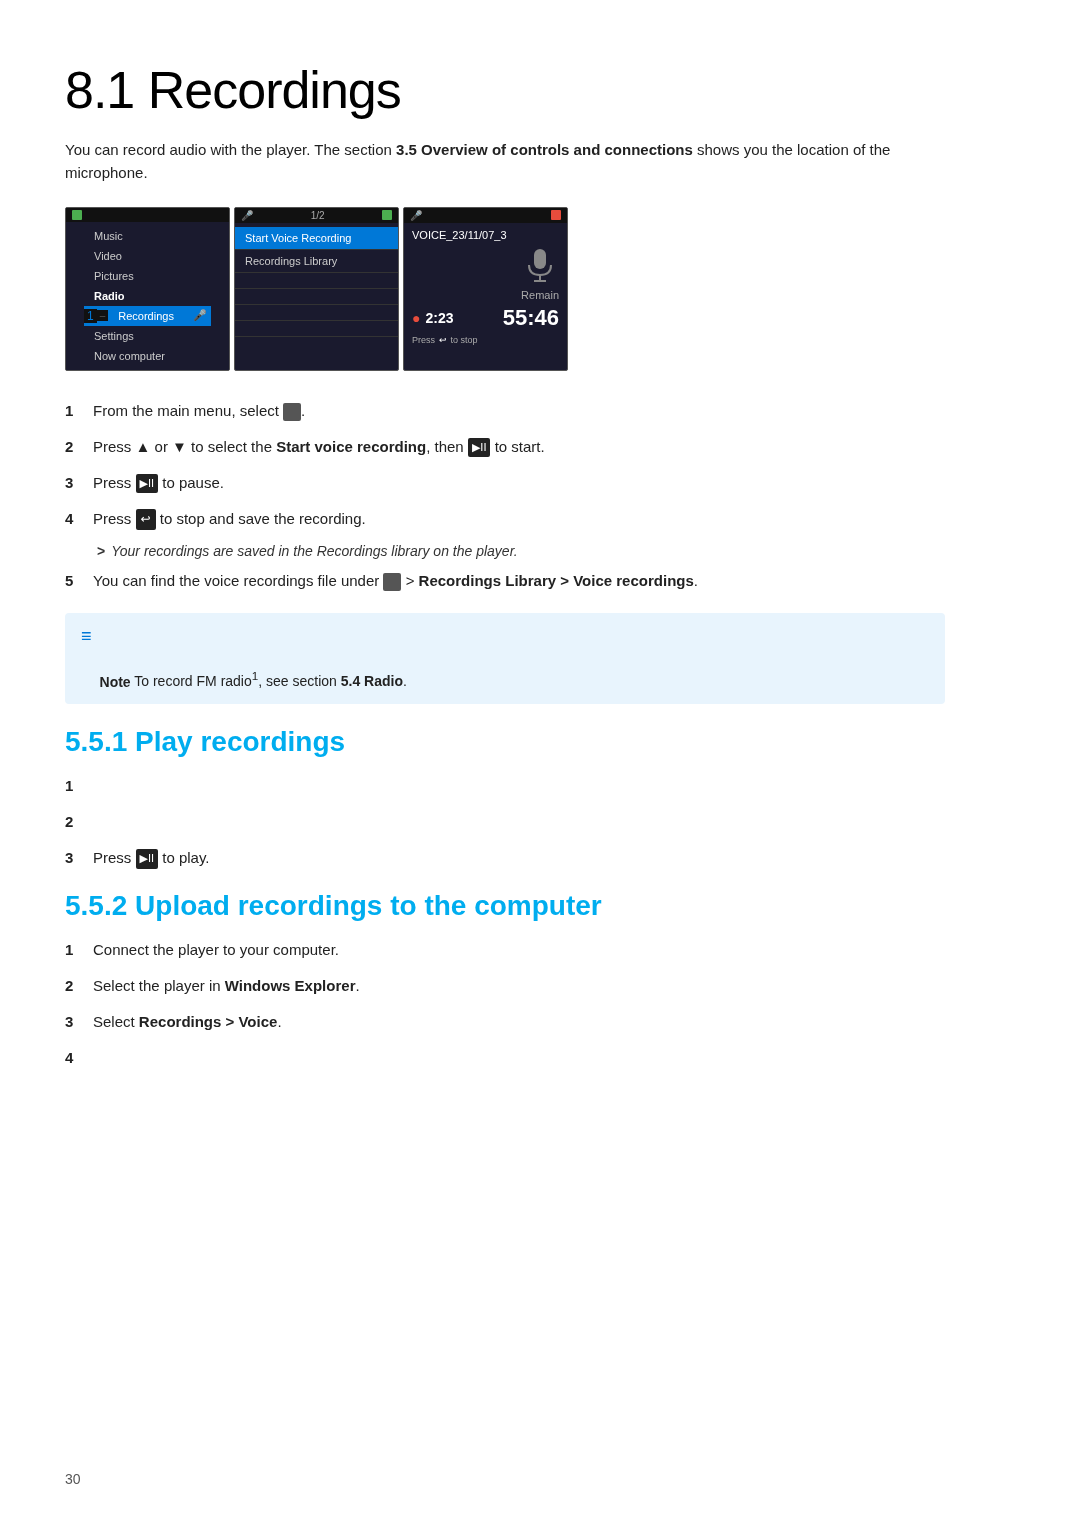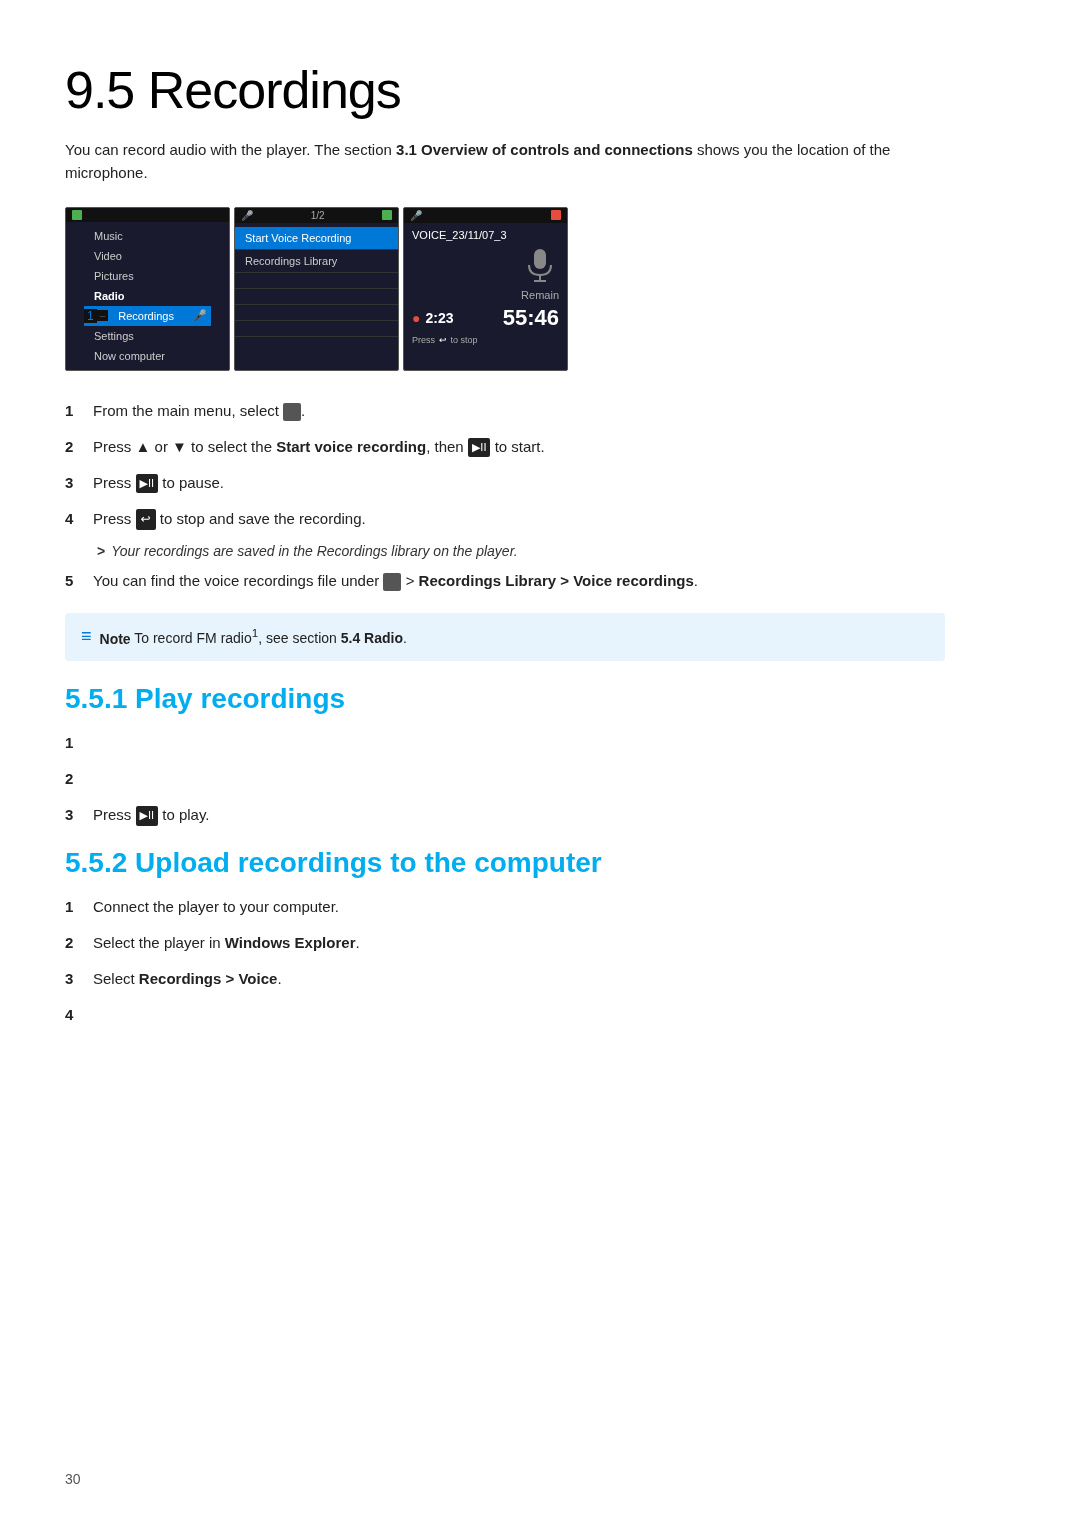--- a/index.html
+++ b/index.html
@@ -151,20 +151,21 @@
       gap: 8px;
       max-width: 880px;
     }
     .note-icon {
       font-size: 18px;
       color: #0078d7;
       margin-top: 1px;
     }
     .note-text {
       line-height: 1.5;
+      margin-top: 43px;
     }
 
     
     h2.sub-title {
       font-size: 28px;
       font-weight: bold;
       color: #00adef;
       margin-bottom: 16px;
       margin-top: 8px;
     }
@@ -219,24 +220,24 @@
       margin-bottom: 20px;
     }
 
     .screen1 { max-width: 165px; }
     .screen2 { max-width: 165px; }
     .screen3 { max-width: 165px; }
   </style>
 </head>
 <body>
 
-<h1 class="main-title">9.5 Recordings</h1>
+<h1 class="main-title">8.1 Recordings</h1>
 
 <p class="intro-text">
-  <span>You can record audio with the player. The section </span><span class="bold">3.1 Overview of controls and connections</span><span> shows you the location of the microphone.</span>
+  <span>You can record audio with the player. The section </span><span class="bold">3.5 Overview of controls and connections</span><span> shows you the location of the microphone.</span>
 </p>
 
 <div class="device-screenshots">
 
   <div class="device-screen screen1">
     <div class="screen-top-bar">
       <span class="green-dot"></span>
     </div>
     <div class="menu-screen">
       <div class="menu-item">Music</div>

